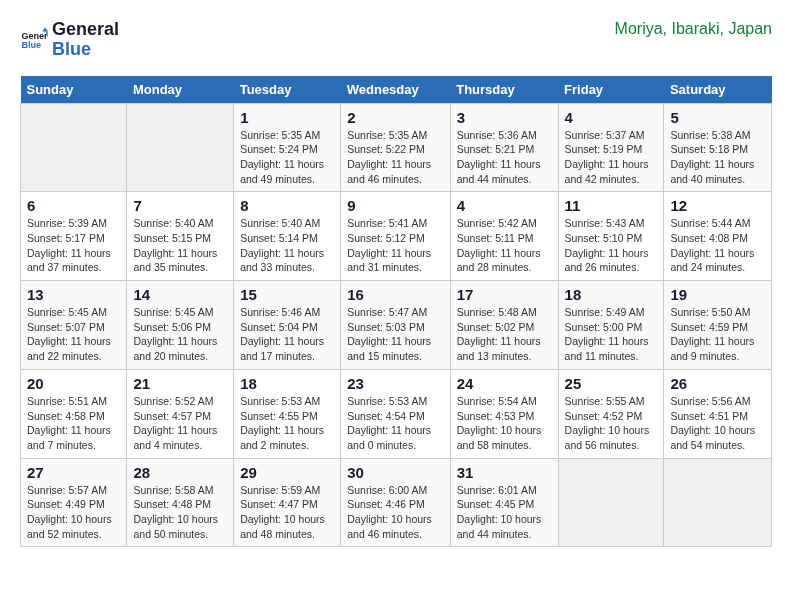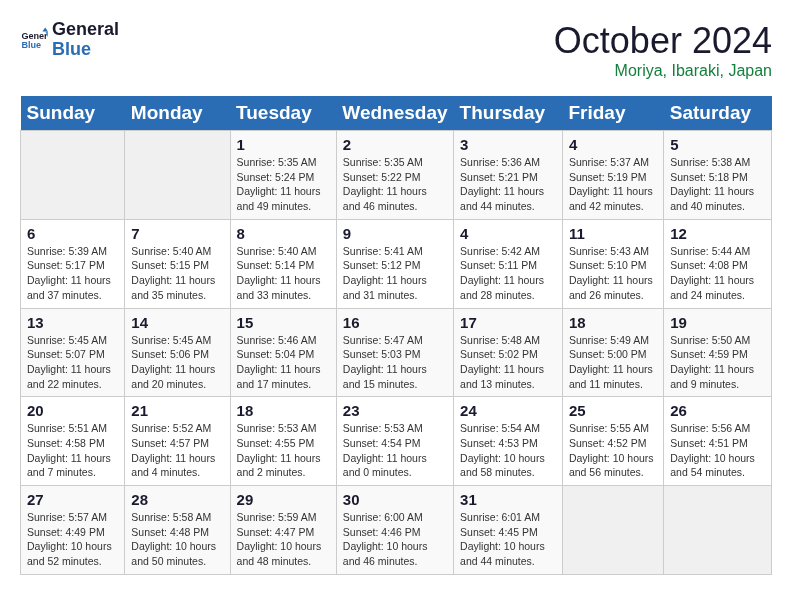--- a/index.html
+++ b/index.html
@@ -49,21 +49,21 @@
     table {
       width: 100%;
       border-collapse: collapse;
       font-size: 11px;
     }
     thead tr th {
       background-color: #2a6db5;
       color: #fff;
       padding: 6px 6px;
       text-align: left;
-      font-size: 19px;
+      font-size: 13px;
       font-weight: bold;
     }
     tbody tr td {
       border: 1px solid #ccc;
       padding: 5px 6px;
       vertical-align: top;
       width: 113px;
     }
     tbody tr {
       background: #fff;
@@ -96,21 +96,20 @@
       <text x="2" y="32" font-size="13" font-weight="bold" fill="#2a6db5">Blue</text>
       <polygon points="32,8 40,8 36,2" fill="#2a6db5"></polygon>
       <polygon points="36,8 40,16 40,8" fill="#4a9fd4"></polygon>
     </svg>
     <div>
       <div class="logo-text">General</div>
       <div class="logo-text"><span>Blue</span></div>
     </div>
   </div>
   <div class="title-section">
-    <div class="main-title">October 2024</div>
     <div class="subtitle">Moriya, Ibaraki, Japan</div>
   </div>
 </div>
 
 <table>
   <thead>
     <tr>
     <th>Sunday</th>
         <th>Monday</th>
         <th>Tuesday</th>

